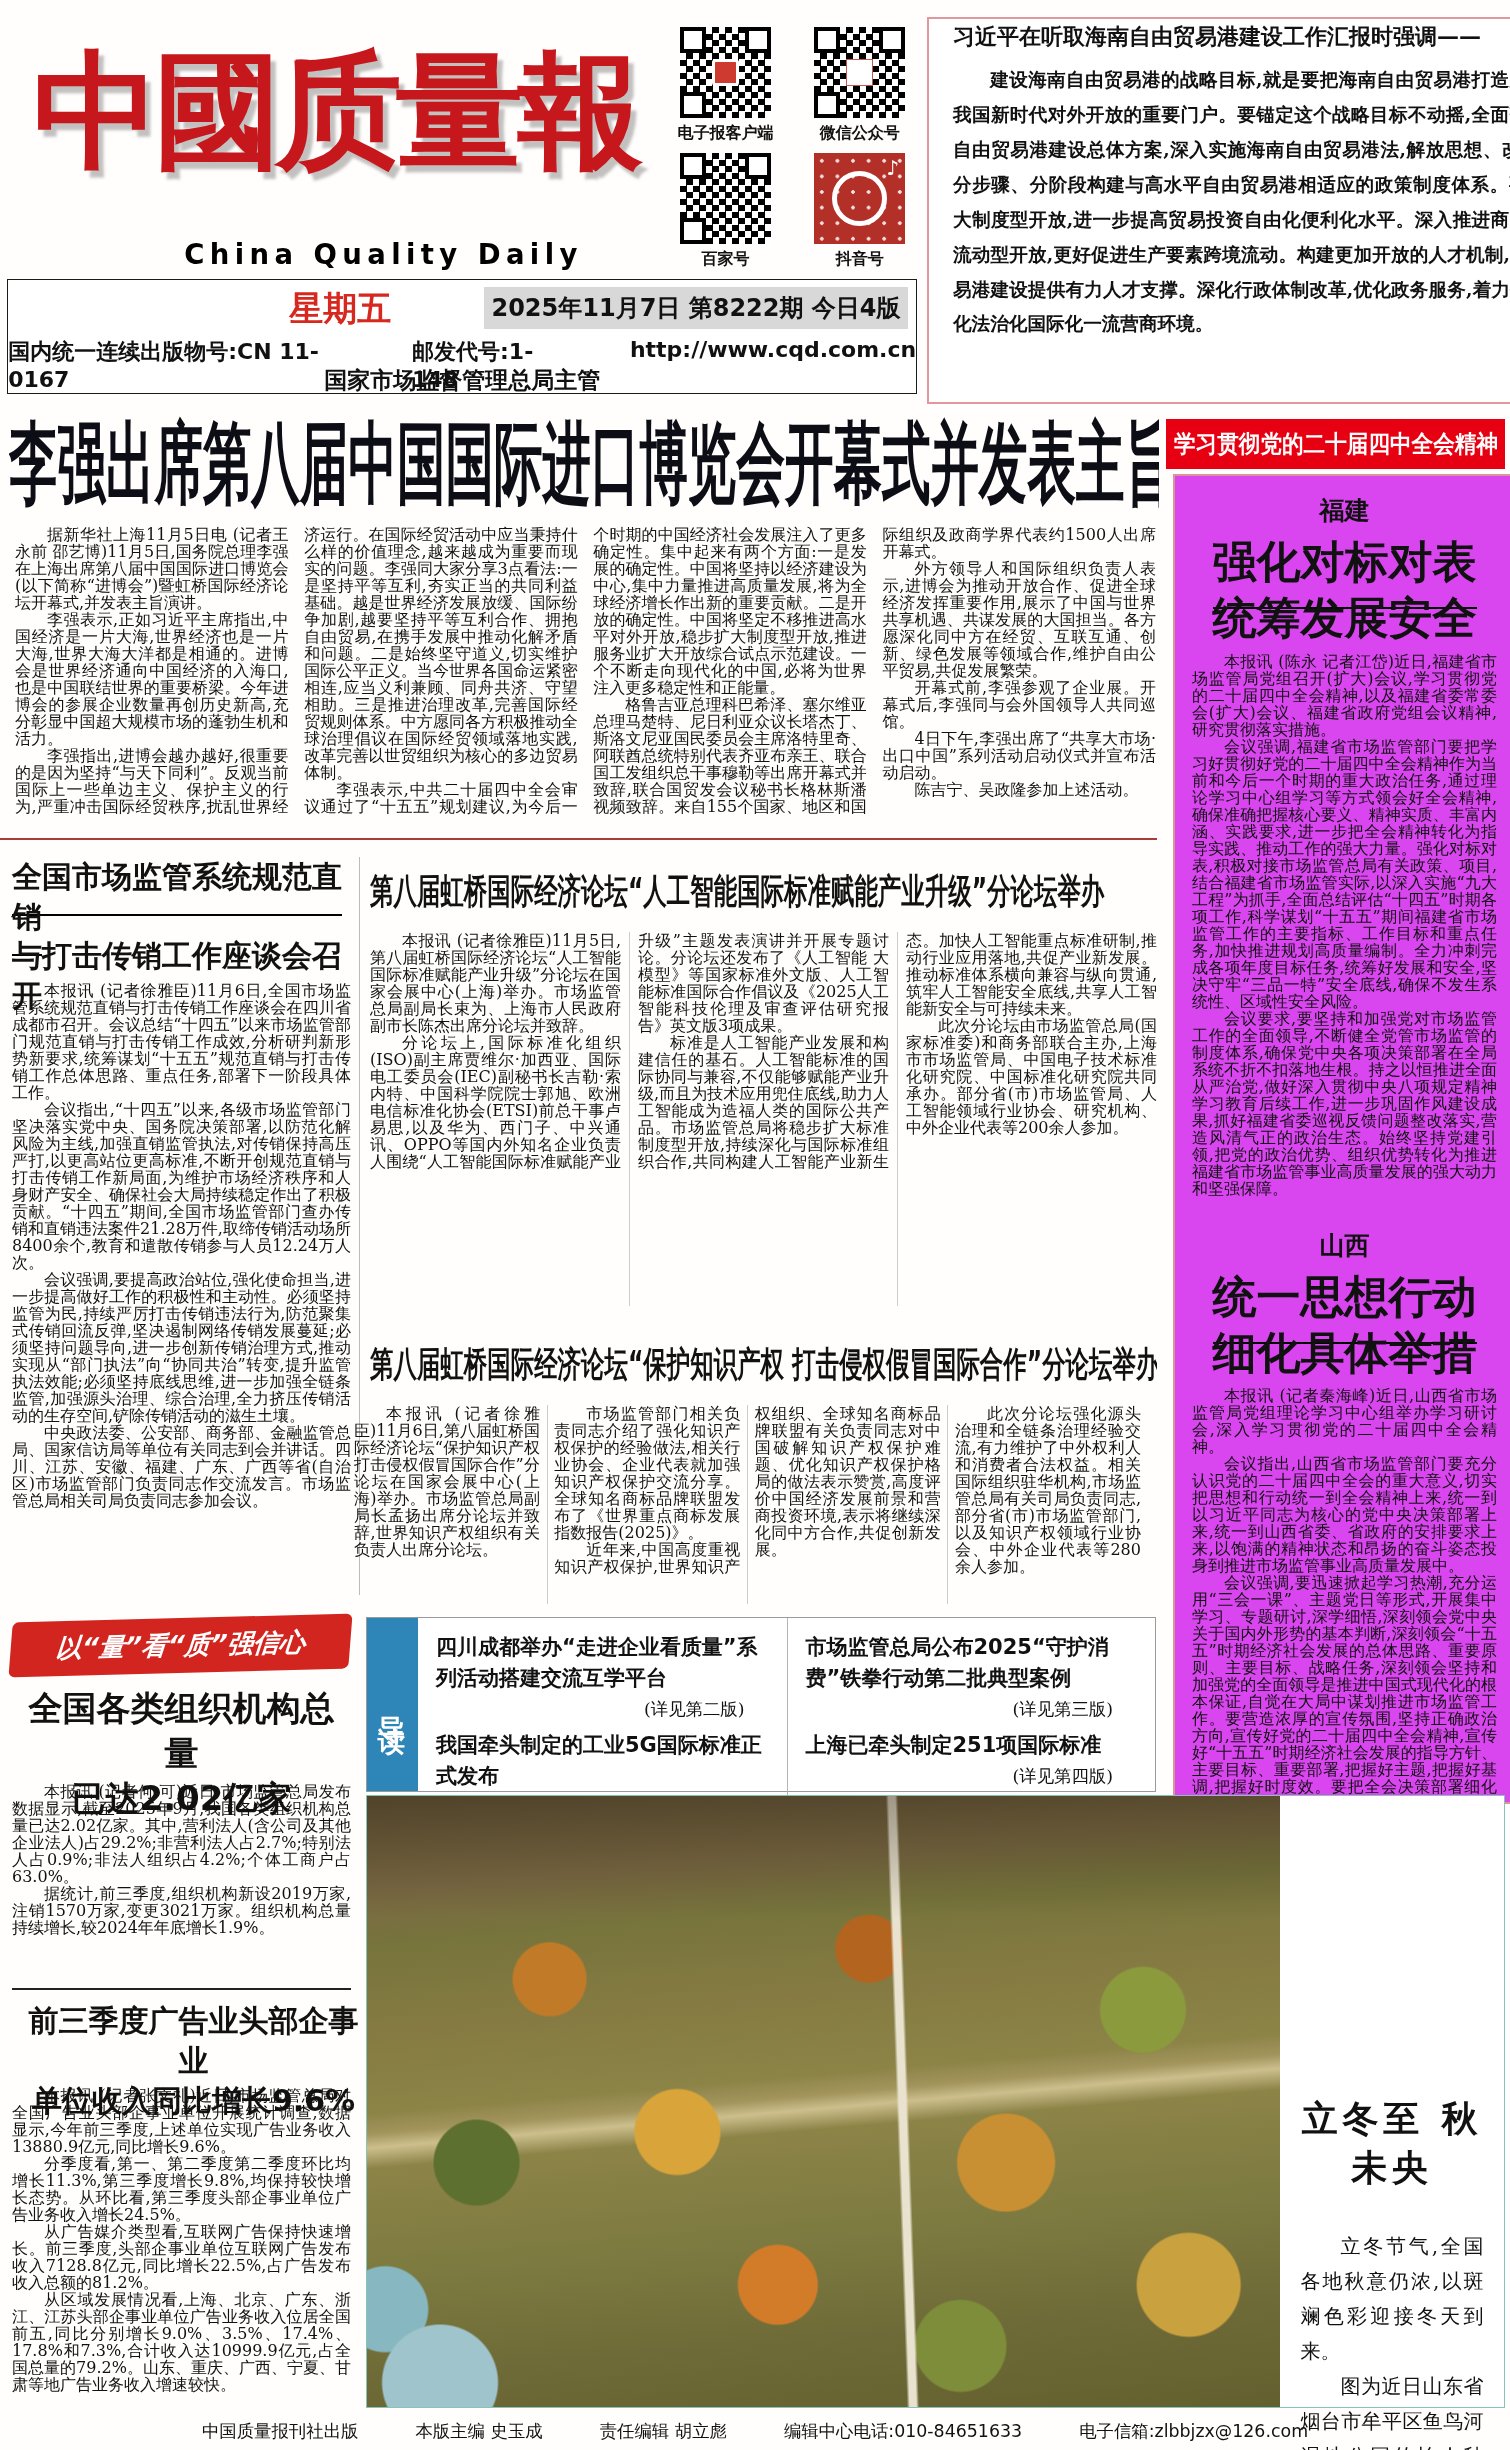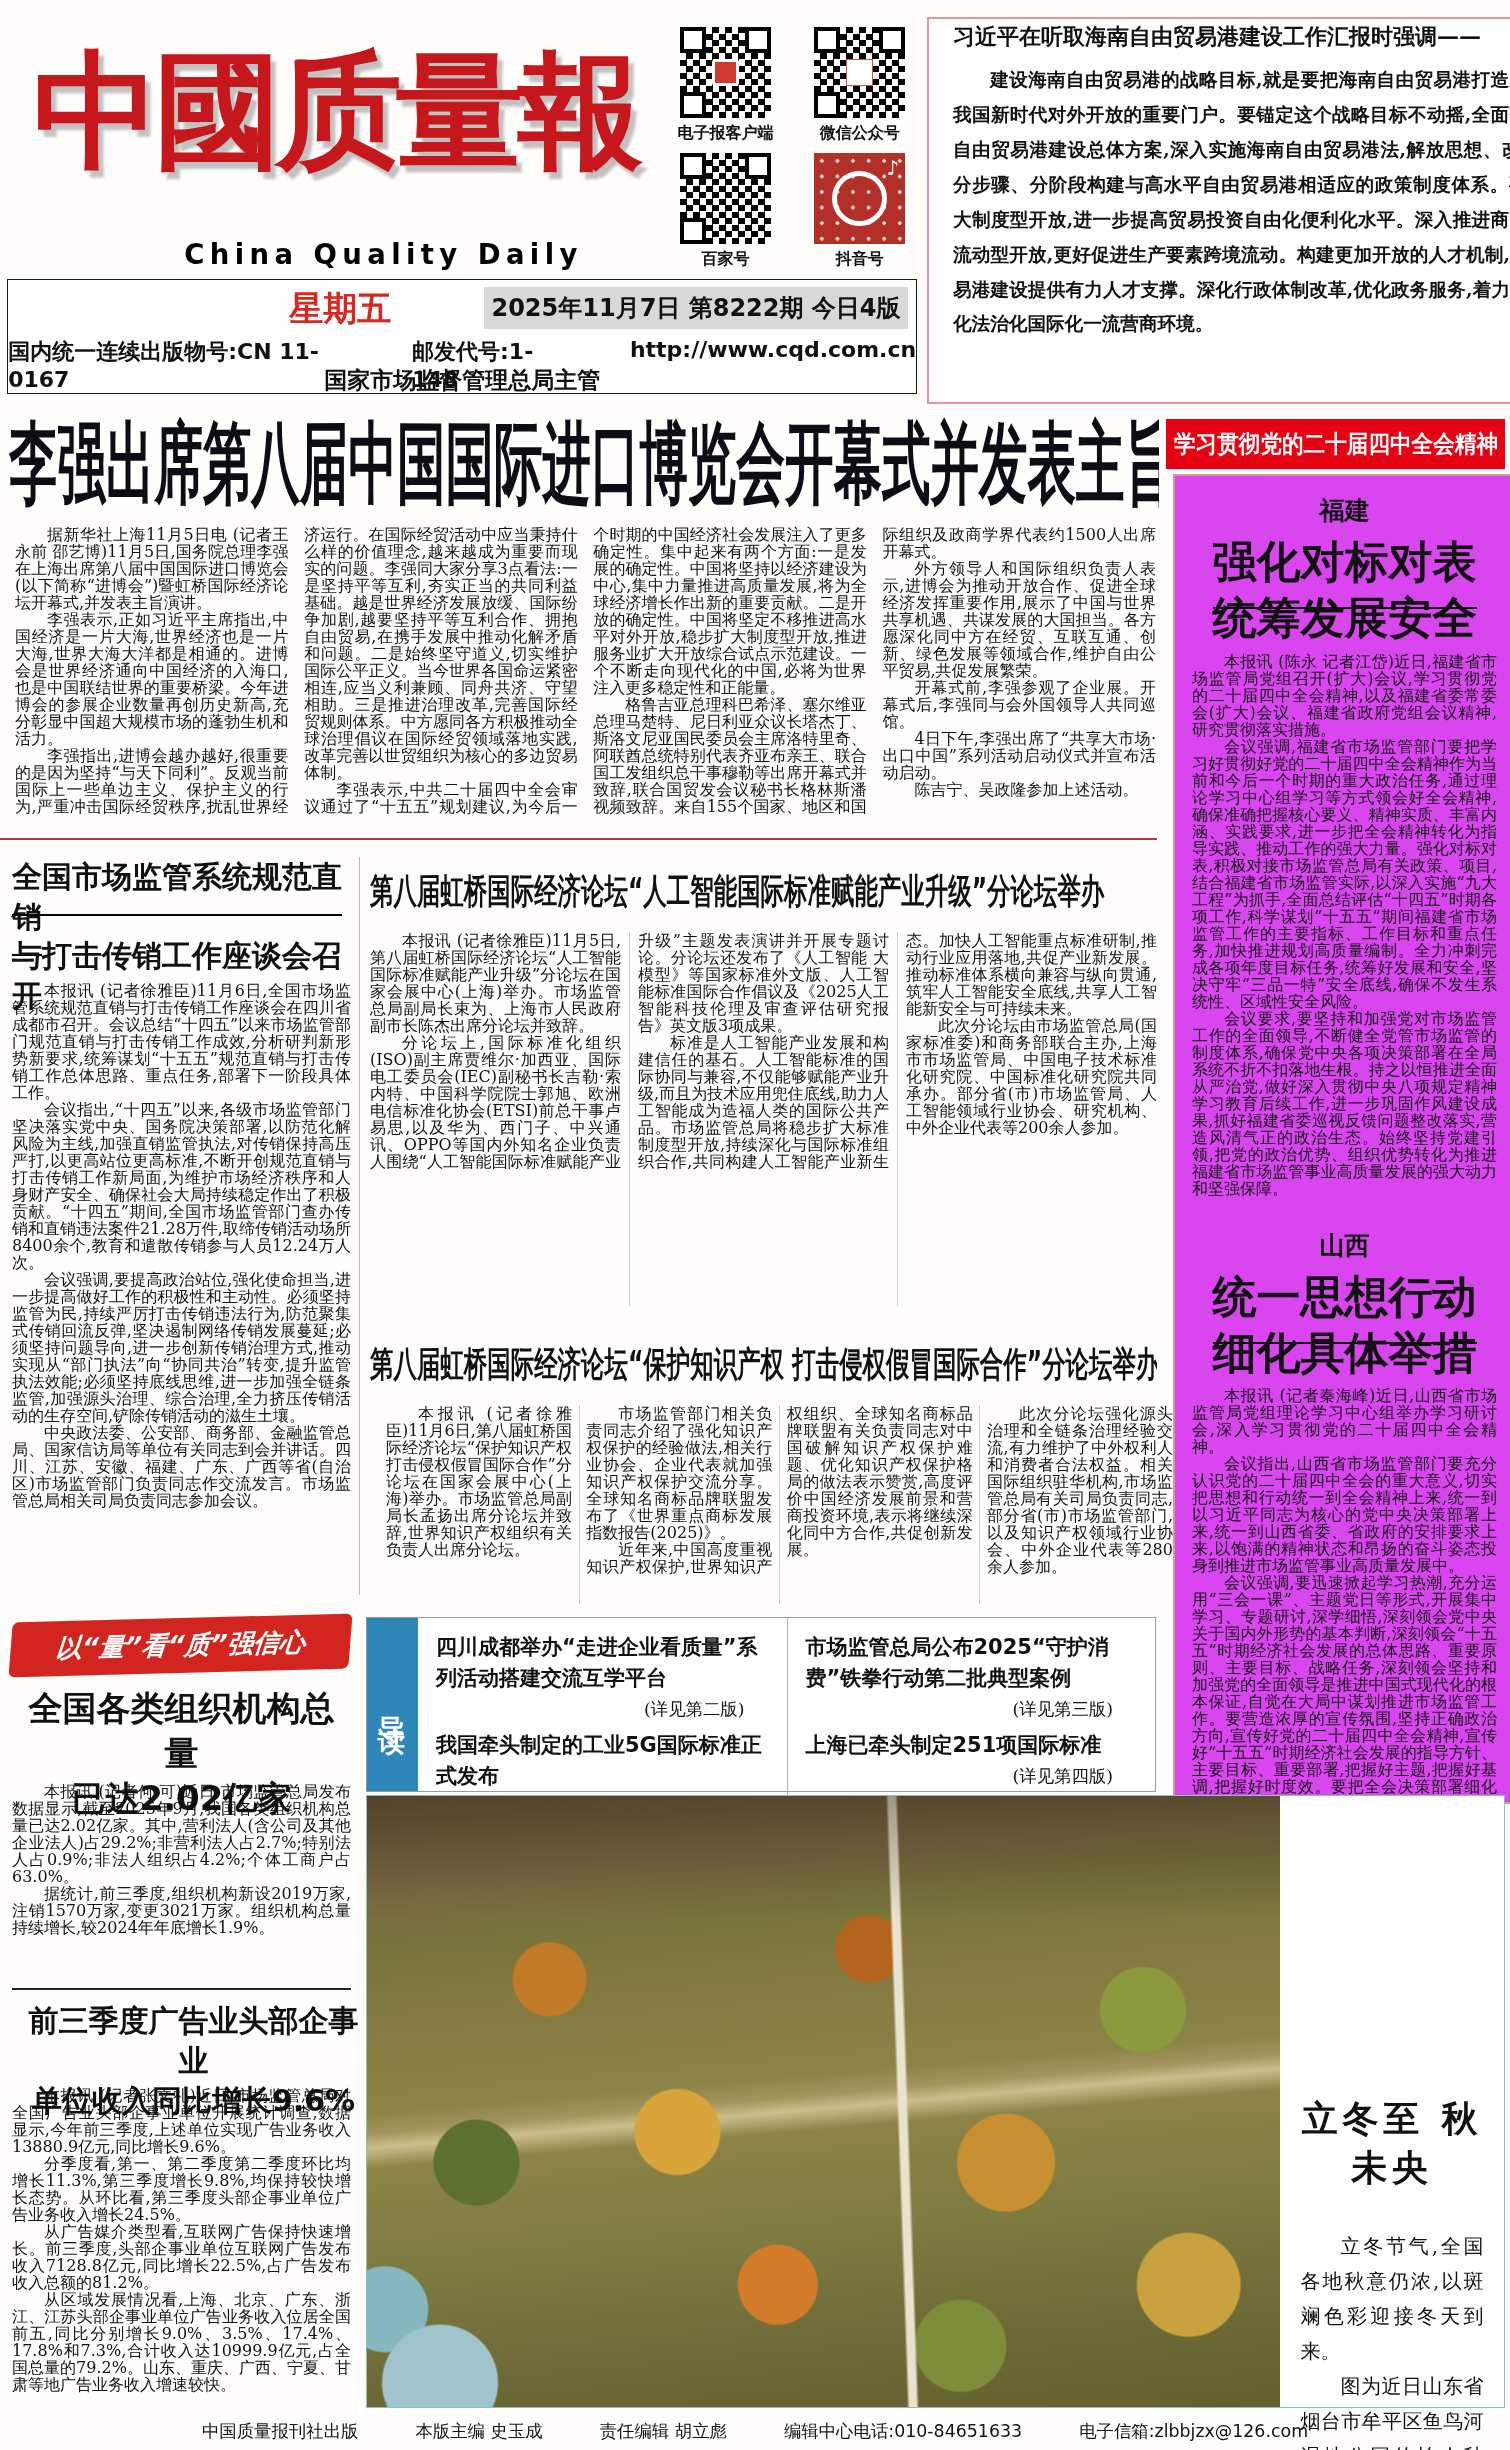--- a/index.html
+++ b/index.html
@@ -78,21 +78,21 @@
   .la-body{left:12px;top:982px;width:339px;height:593px;}
   .vline{left:359px;top:857px;width:0.6px;height:738px;background:#bcbcbc;}
 
   
   .f-h{height:50px;overflow:hidden;}
   .f-h span{display:inline-block;white-space:nowrap;font-family:"DejaVu Sans","Liberation Sans",sans-serif;
     font-size:35px;font-weight:900;line-height:48px;transform:scaleX(.67);transform-origin:left center;}
   .f1-h{left:370px;top:867px;width:787px;}
   .f1-cols{left:370px;top:932px;width:787px;height:374px;column-count:3;column-gap:17px;column-rule:0.6px solid #ccc;}
   .f2-h{left:370px;top:1340px;width:787px;}
-  .f2-cols{left:386px;top:1405px;width:787px;height:199px;column-count:4;column-gap:14.4px;column-rule:0.6px solid #ccc;}
+  .f2-cols{left:354px;top:1405px;width:787px;height:199px;column-count:4;column-gap:14.4px;column-rule:0.6px solid #ccc;}
 
   
   .ribbon{left:10.8px;top:1618px;width:339px;height:55px;}
   .ribbon .rb{width:100%;height:100%;background:#d2251f;transform:skewX(-6deg) rotate(-1.5deg);
     border-radius:6px;display:flex;align-items:center;justify-content:center;}
   .ribbon span{color:#fff;font-style:italic;font-weight:900;font-size:26px;
     font-family:"DejaVu Sans","Liberation Sans",sans-serif;}
   .org-h{left:12px;top:1686px;width:339px;text-align:center;font-size:34px;font-weight:900;line-height:1.32;
     font-family:"DejaVu Sans","Liberation Sans",sans-serif;}
   .org-body{left:12px;top:1783px;width:339px;height:198px;}

